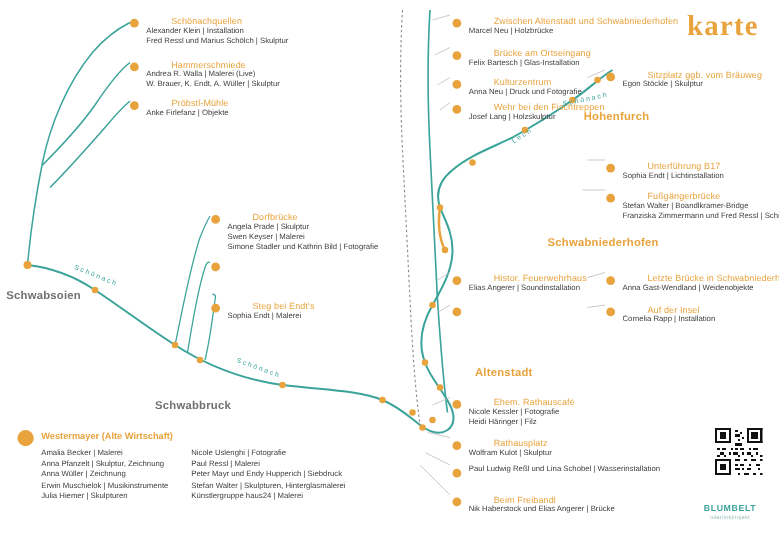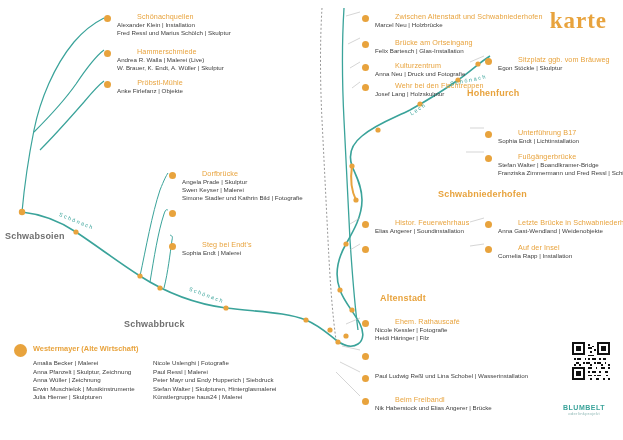--- a/index.html
+++ b/index.html
@@ -260,20 +260,24 @@
       <div class="entry" style="left: 362px; top: 317px;">
         <div class="dot"></div>
         <div class="body">
           <div class="title">Ehem. Rathauscafé</div>
           <div class="sub">Nicole Kessler | Fotografie</div>
           <div class="sub">Heidi Häringer | Filz</div>
         </div>
       </div>
       <div class="entry" style="left: 362px; top: 350px;">
         <div class="dot"></div>
+        <div class="body">
+          <div class="title">Rathausplatz</div>
+          <div class="sub">Wolfram Kulot | Skulptur</div>
+        </div>
       </div>
       <div class="entry" style="left: 362px; top: 372px;">
         <div class="dot"></div>
         <div class="body">
           <div class="sub">Paul Ludwig Reßl und Lina Schobel | Wasserinstallation</div>
         </div>
       </div>
       <div class="entry" style="left: 362px; top: 395px;">
         <div class="dot"></div>
         <div class="body">

